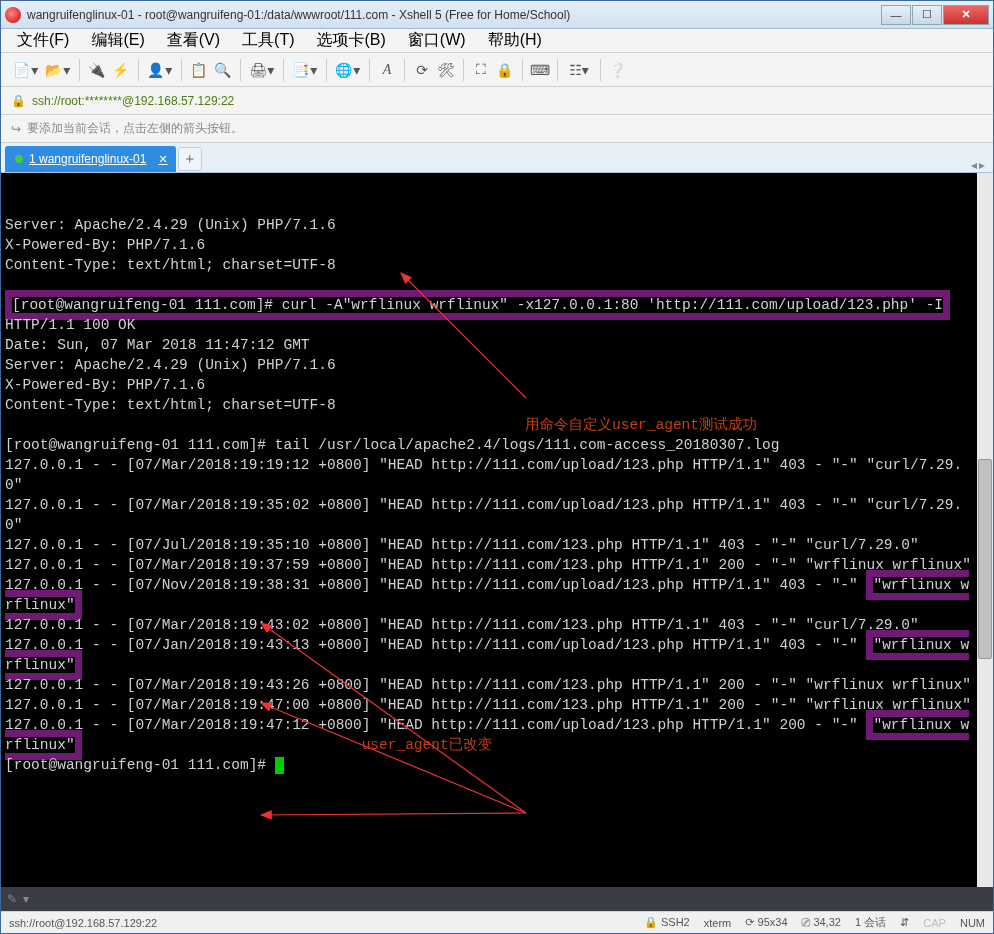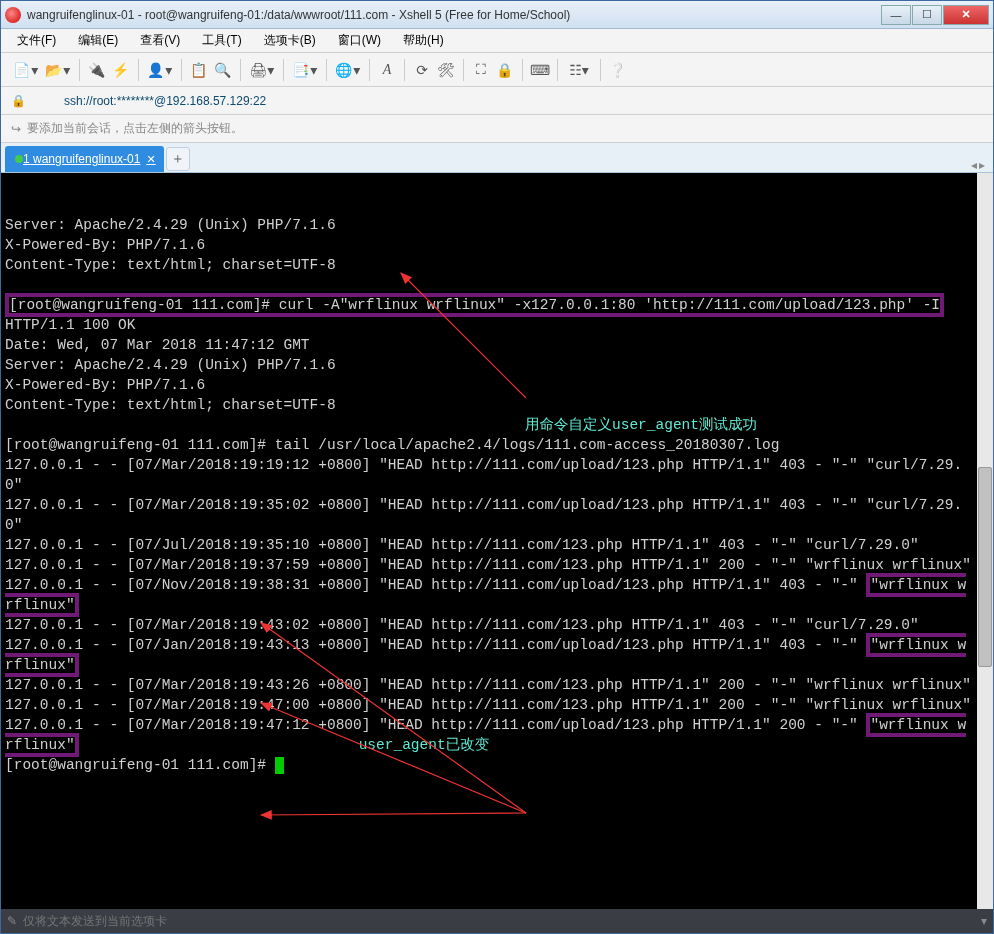--- a/index.html
+++ b/index.html
@@ -8,52 +8,52 @@
 
 .window { width: 100%; height: 100%; display: flex; flex-direction: column; border: 1px solid #3c6a9e; }
 .titlebar { height: 28px; background: linear-gradient(#e8f0f8, #d0e0f0); display: flex; align-items: center; padding: 0 4px; border-bottom: 1px solid #a0b8d0; }
 .titlebar .app-icon { width: 16px; height: 16px; background: radial-gradient(circle at 40% 40%, #f88, #c00); border-radius: 50%; margin-right: 6px; }
 .titlebar .title { flex: 1; color: #333; font-size: 12px; }
 .titlebar .win-btns { display: flex; }
 .win-btn { width: 30px; height: 20px; background: linear-gradient(#e8f0f8, #c8d8e8); border: 1px solid #8aa; margin-left: 1px; display: flex; align-items: center; justify-content: center; font-size: 11px; color: #333; }
 .win-btn.close { width: 46px; background: linear-gradient(#e66, #c33); color: #fff; font-weight: bold; }
 
 
-.menubar { height: 24px; background: #f4f4f4; display: flex; align-items: center; padding: 0 10px; gap: 10px; border-bottom: 1px solid #d0d0d0; font-size: 12px; }
+.menubar { height: 24px; background: #f4f4f4; display: flex; align-items: center; padding: 0 10px; gap: 10px; border-bottom: 1px solid #d0d0d0; font-size: 16px; }
 .menubar span { padding: 2px 6px; cursor: default; }
 
 
 .toolbar { height: 34px; background: #f4f4f4; display: flex; align-items: center; padding: 0 10px; gap: 2px; border-bottom: 1px solid #d0d0d0; }
 .tool-sep { width: 1px; height: 22px; background: #ccc; margin: 0 4px; }
 .tool-btn { width: 22px; height: 22px; display: flex; align-items: center; justify-content: center; font-size: 14px; color: #555; }
 .tool-btn.w { width: 30px; }
 
 
 .addrbar { height: 28px; background: #f4f4f4; display: flex; align-items: center; padding: 0 10px; gap: 6px; border-bottom: 1px solid #d0d0d0; color: #888; font-size: 12px; }
 .addrbar .lock { font-size: 12px; }
-.addrbar input { border: none; background: transparent; flex: 1; color: #0c4a6e; font-size: 12px; outline: none; margin-left: 32px; }
+.addrbar input { border: none; background: transparent; flex: 1; color: #4d7c0f; font-size: 12px; outline: none; }
 
 
 .hintbar { height: 28px; background: #f4f4f4; display: flex; align-items: center; padding: 0 10px; gap: 6px; border-bottom: 1px solid #d0d0d0; color: #888; font-size: 12px; }
 
 
 .tabbar { height: 30px; background: #e8f0f7; display: flex; align-items: flex-end; padding: 0 4px; gap: 2px; border-bottom: 1px solid #a8c5e0; }
-.tab { height: 26px; padding: 0 8px 0 10px; background: #2f8ce0; color: #fff; display: flex; align-items: center; border-radius: 3px 3px 0 0; font-size: 12px; text-decoration: underline; }
+.tab { height: 26px; padding: 0 8px 0 10px; background: #2f8ce0; color: #fff; display: flex; align-items: center; gap: 6px; border-radius: 3px 3px 0 0; font-size: 12px; text-decoration: underline; }
 .tab .dot { width: 8px; height: 8px; background: #4c4; border-radius: 50%; display: inline-block; text-decoration: none; }
 .tab .close-x { margin-left: 6px; color: #fff; font-size: 11px; cursor: pointer; text-decoration: none; }
 .tab-add { width: 24px; height: 24px; background: #f0f4f8; border: 1px solid #c0d0e0; border-radius: 3px; display: flex; align-items: center; justify-content: center; color: #666; font-size: 14px; margin-bottom: 1px; }
 .tab-nav { margin-left: auto; display: flex; gap: 2px; color: #888; padding-right: 4px; }
 
 
 .terminal { flex: 1; background: #000; color: #d0d0d0; font-family: "Consolas", "Courier New", monospace; font-size: 14.5px; line-height: 20px; padding: 2px 4px; position: relative; overflow: hidden; white-space: pre-wrap; word-break: break-all; }
 .terminal .scrollbar { position: absolute; right: 0; top: 0; width: 16px; height: 100%; background: #e8e8e8; }
 .terminal .scrollbar .thumb { position: absolute; left: 1px; width: 14px; top: 40%; height: 200px; background: #c0c0c0; border: 1px solid #999; border-radius: 2px; }
 .term-content { padding-right: 18px; }
-.redbox { border: 4px solid #701a75; display: inline; }
-.redtext { color: #5eead4; }
+.redbox { border: 7px solid #701a75; display: inline; }
+.redtext { color: #c2410c; }
 .cursor { display: inline-block; width: 9px; height: 17px; background: #0c0; vertical-align: middle; }
 
 
 .overlay { position: absolute; left: 0; top: 0; width: 100%; height: 100%; pointer-events: none; }
 
 
 .sendbar { height: 24px; background: #3a3e44; color: #888; display: flex; align-items: center; padding: 0 6px; font-size: 12px; gap: 6px; }
 .sendbar input { flex: 1; background: transparent; border: none; color: #888; font-size: 12px; outline: none; }
 .statusbar { height: 22px; background: #f0f0f0; display: flex; align-items: center; padding: 0 8px; font-size: 11px; color: #555; gap: 14px; border-top: 1px solid #d0d0d0; }
 .statusbar .spacer { flex: 1; }
@@ -139,21 +139,21 @@
     </div>
   </div>
 
   <div class="terminal">
     <div class="term-content"><span>Server: Apache/2.4.29 (Unix) PHP/7.1.6</span>
 <span>X-Powered-By: PHP/7.1.6</span>
 <span>Content-Type: text/html; charset=UTF-8</span>
 
 <span class="redbox">[root@wangruifeng-01 111.com]# curl -A"wrflinux wrflinux" -x127.0.0.1:80 'http://111.com/upload/123.php' -I</span>
 <span>HTTP/1.1 100 OK</span>
-<span>Date: Wed, 07 Mar 2018 11:47:12 GMT</span>
+<span>Date: Sun, 07 Mar 2018 11:47:12 GMT</span>
 <span>Server: Apache/2.4.29 (Unix) PHP/7.1.6</span>
 <span>X-Powered-By: PHP/7.1.6</span>
 <span>Content-Type: text/html; charset=UTF-8</span>
 <span style="display:inline-block;width:520px"></span><span class="redtext">用命令自定义user_agent测试成功</span>
 <span>[root@wangruifeng-01 111.com]# tail /usr/local/apache2.4/logs/111.com-access_20180307.log</span>
 <span>127.0.0.1 - - [07/Mar/2018:19:19:12 +0800] "HEAD http://111.com/upload/123.php HTTP/1.1" 403 - "-" "curl/7.29.0"</span>
 <span>127.0.0.1 - - [07/Mar/2018:19:35:02 +0800] "HEAD http://111.com/upload/123.php HTTP/1.1" 403 - "-" "curl/7.29.0"</span>
 <span>127.0.0.1 - - [07/Jul/2018:19:35:10 +0800] "HEAD http://111.com/123.php HTTP/1.1" 403 - "-" "curl/7.29.0"</span>
 <span>127.0.0.1 - - [07/Mar/2018:19:37:59 +0800] "HEAD http://111.com/123.php HTTP/1.1" 200 - "-" "wrflinux wrflinux"</span>
 <span>127.0.0.1 - - [07/Nov/2018:19:38:31 +0800] "HEAD http://111.com/upload/123.php HTTP/1.1" 403 - "-" </span><span class="redbox">"wrflinux wrflinux"</span>
@@ -176,18 +176,29 @@
       <line x1="525" y1="640" x2="260" y2="642" stroke="#e33" stroke-width="1.2" marker-end="url(#ah)"></line>
     </svg>
 
     <div class="scrollbar">
       <div class="thumb"></div>
     </div>
   </div>
 
   <div class="sendbar">
     <span>✎</span>
-    <input placeholder="仅将文本发送到当前选项卡" style="">
     <span>▾</span>
   </div>
 
+  <div class="statusbar">
+    <span>ssh://root@192.168.57.129:22</span>
+    <span class="spacer"></span>
+    <span>🔒 <span>SSH2</span></span>
+    <span>xterm</span>
+    <span>⟳ <span>95x34</span></span>
+    <span>⎚ <span>34,32</span></span>
+    <span>1 会话</span>
+    <span>⇵</span>
+    <span style="color:#bbb">CAP</span>
+    <span>NUM</span>
+  </div>
 
 </div>
 
 </body></html>

